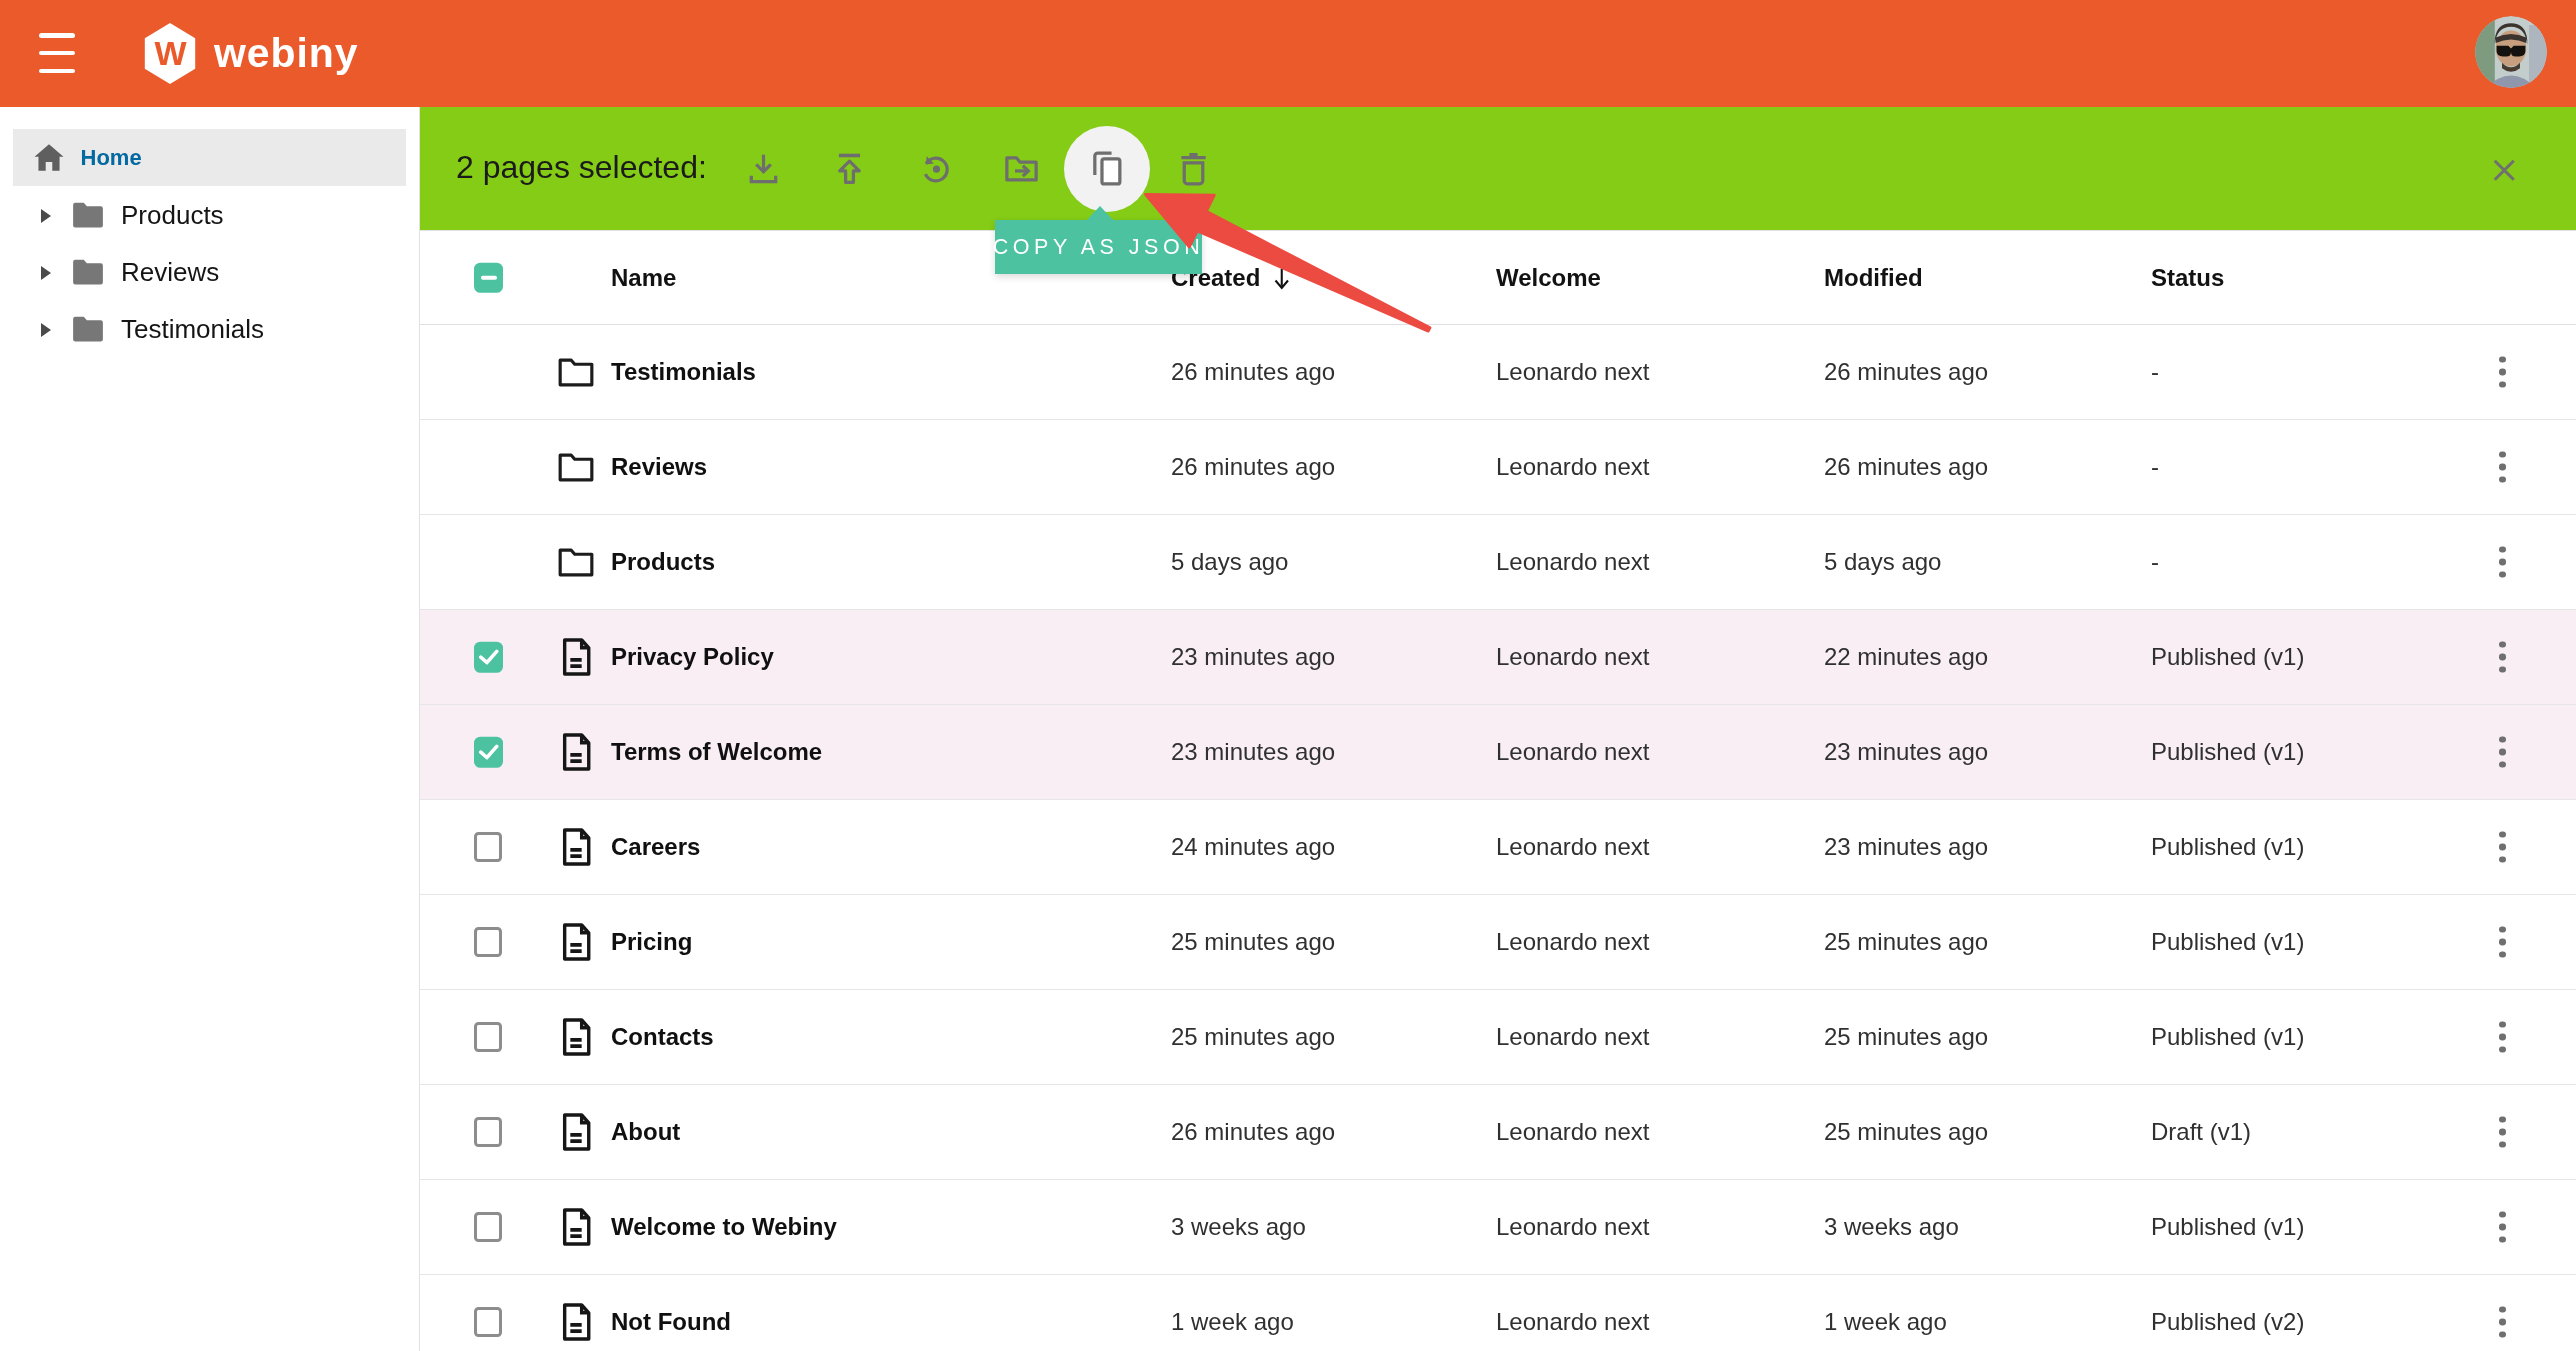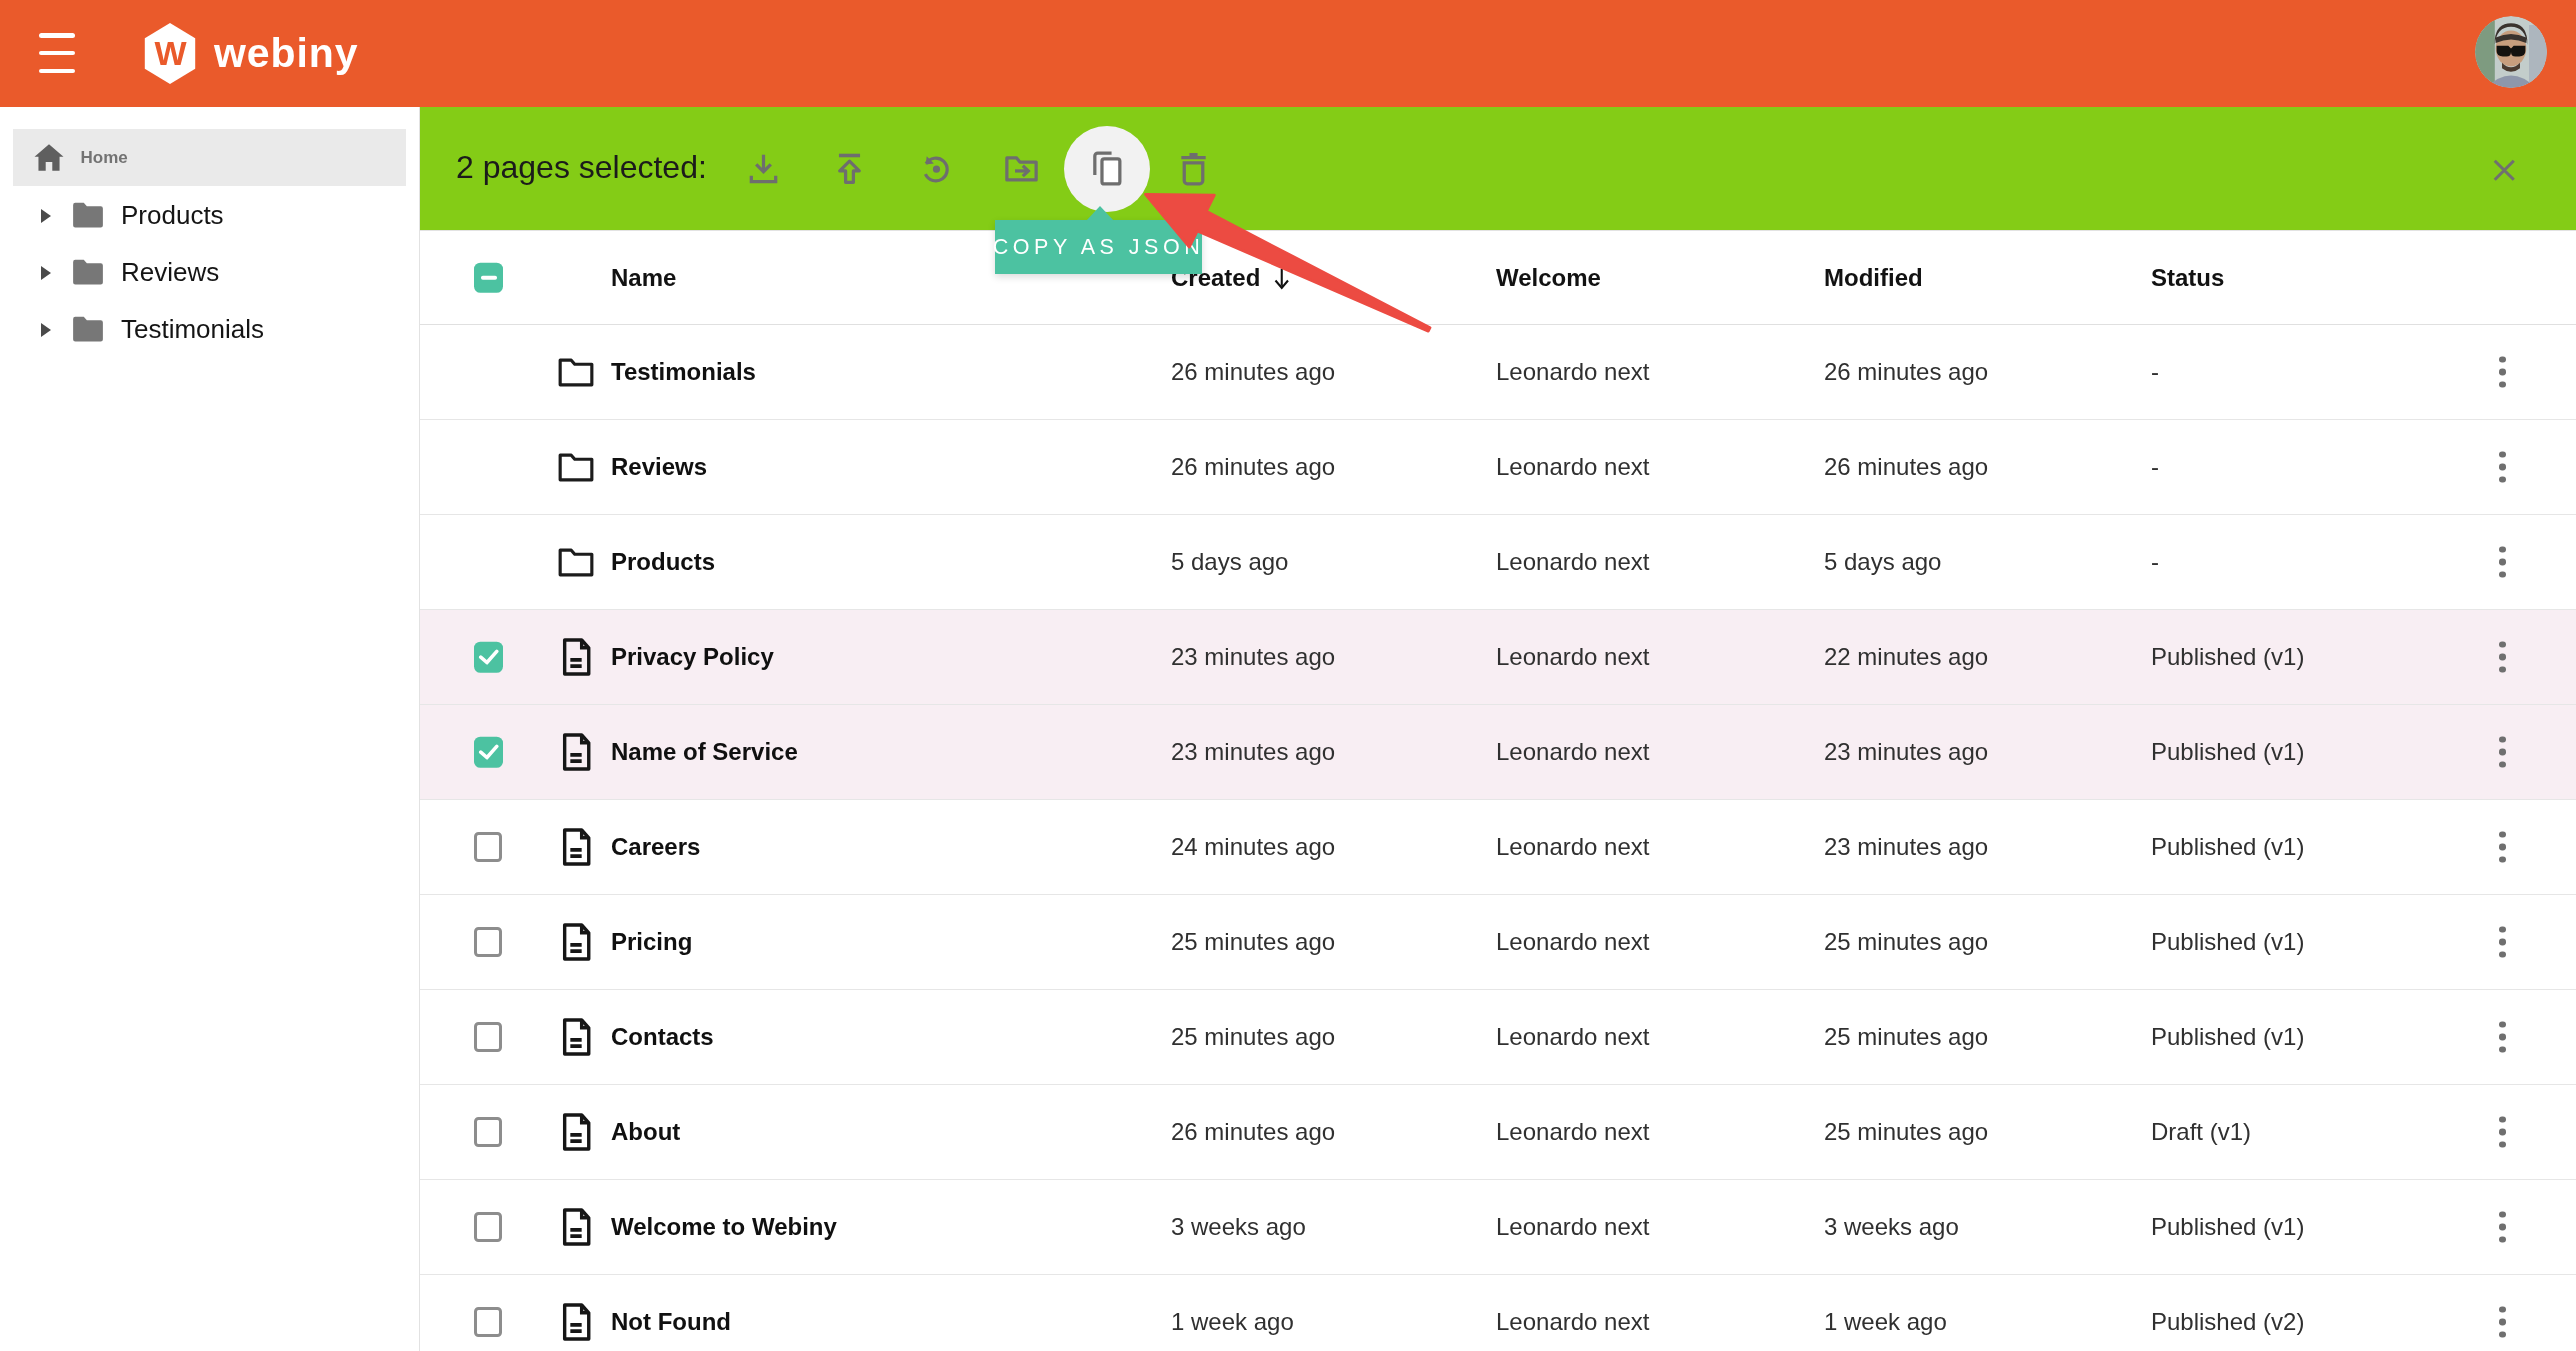--- a/index.html
+++ b/index.html
@@ -21,21 +21,21 @@
     clip-path:polygon(50% 0,95% 25%,95% 75%,50% 100%,5% 75%,5% 25%);}
   .hex span{color:var(--orange);font-weight:bold;font-size:34px;letter-spacing:-0.9px;}
   .brand-text{color:#fff;font-size:41px;font-weight:bold;margin-left:16px;letter-spacing:0.9px;}
   .avatar{position:absolute;right:29px;top:16px;width:72px;height:72px;border-radius:50%;overflow:hidden;cursor:pointer;}
 
   
   .sidebar{position:absolute;left:0;top:107px;width:420px;bottom:0;background:#fff;border-right:0.9px solid #E2E2E2;}
   .side-home{position:absolute;left:12.5px;right:13.4px;top:22.4px;height:57px;background:#EAEAEA;
     display:flex;align-items:center;cursor:pointer;}
   .side-home svg{margin-left:20px;}
-  .side-home .lbl{font-size:17px;font-weight:bold;margin-left:16px;color:#737373;}
+  .side-home .lbl{font-size:22px;font-weight:bold;margin-left:16px;color:#0369a1;}
   .tree{position:absolute;left:0;top:80px;right:0;}
   .tree-item{height:57px;display:flex;align-items:center;cursor:pointer;}
   .tri{width:0;height:0;border-left:10.8px solid #4A4A4A;border-top:7.2px solid transparent;
     border-bottom:7.2px solid transparent;margin-left:41px;}
   .tree-item svg{margin-left:20px;}
   .tree-item .lbl{font-size:26px;color:#151515;margin-left:16px;}
   .side-create{position:absolute;left:0;top:364px;height:57px;display:flex;align-items:center;cursor:pointer;}
   .side-create svg{margin-left:38px;}
   .side-create .lbl{font-size:25px;font-weight:bold;margin-left:14.3px;color:#0d0d0d;}
 
@@ -314,21 +314,21 @@
               </svg>
             </span>
           </span>
     <span class="icon-slot">
             <svg width="34" height="41" viewBox="0 0 24 28">
               <path d="M4 2h12l5 5.5V26H4z" fill="none" stroke="#161616" stroke-width="2.4" stroke-linejoin="round"></path>
               <path d="M16 2v5.5h5" fill="none" stroke="#161616" stroke-width="2.4"></path>
               <path d="M8 16h8M8 20.5h8" stroke="#161616" stroke-width="2.6"></path>
             </svg>
           </span>
-    <span class="cell name">Name of Service</span>
+    <span class="cell name">Terms of Welcome</span>
     <span class="cell created">23 minutes ago</span>
     <span class="cell author">Leonardo next</span>
     <span class="cell modified">23 minutes ago</span>
     <span class="cell status">Published (v1)</span>
     <span class="kebab">
       <i></i>
             <i></i>
             <i></i>
     </span>
   </div>

